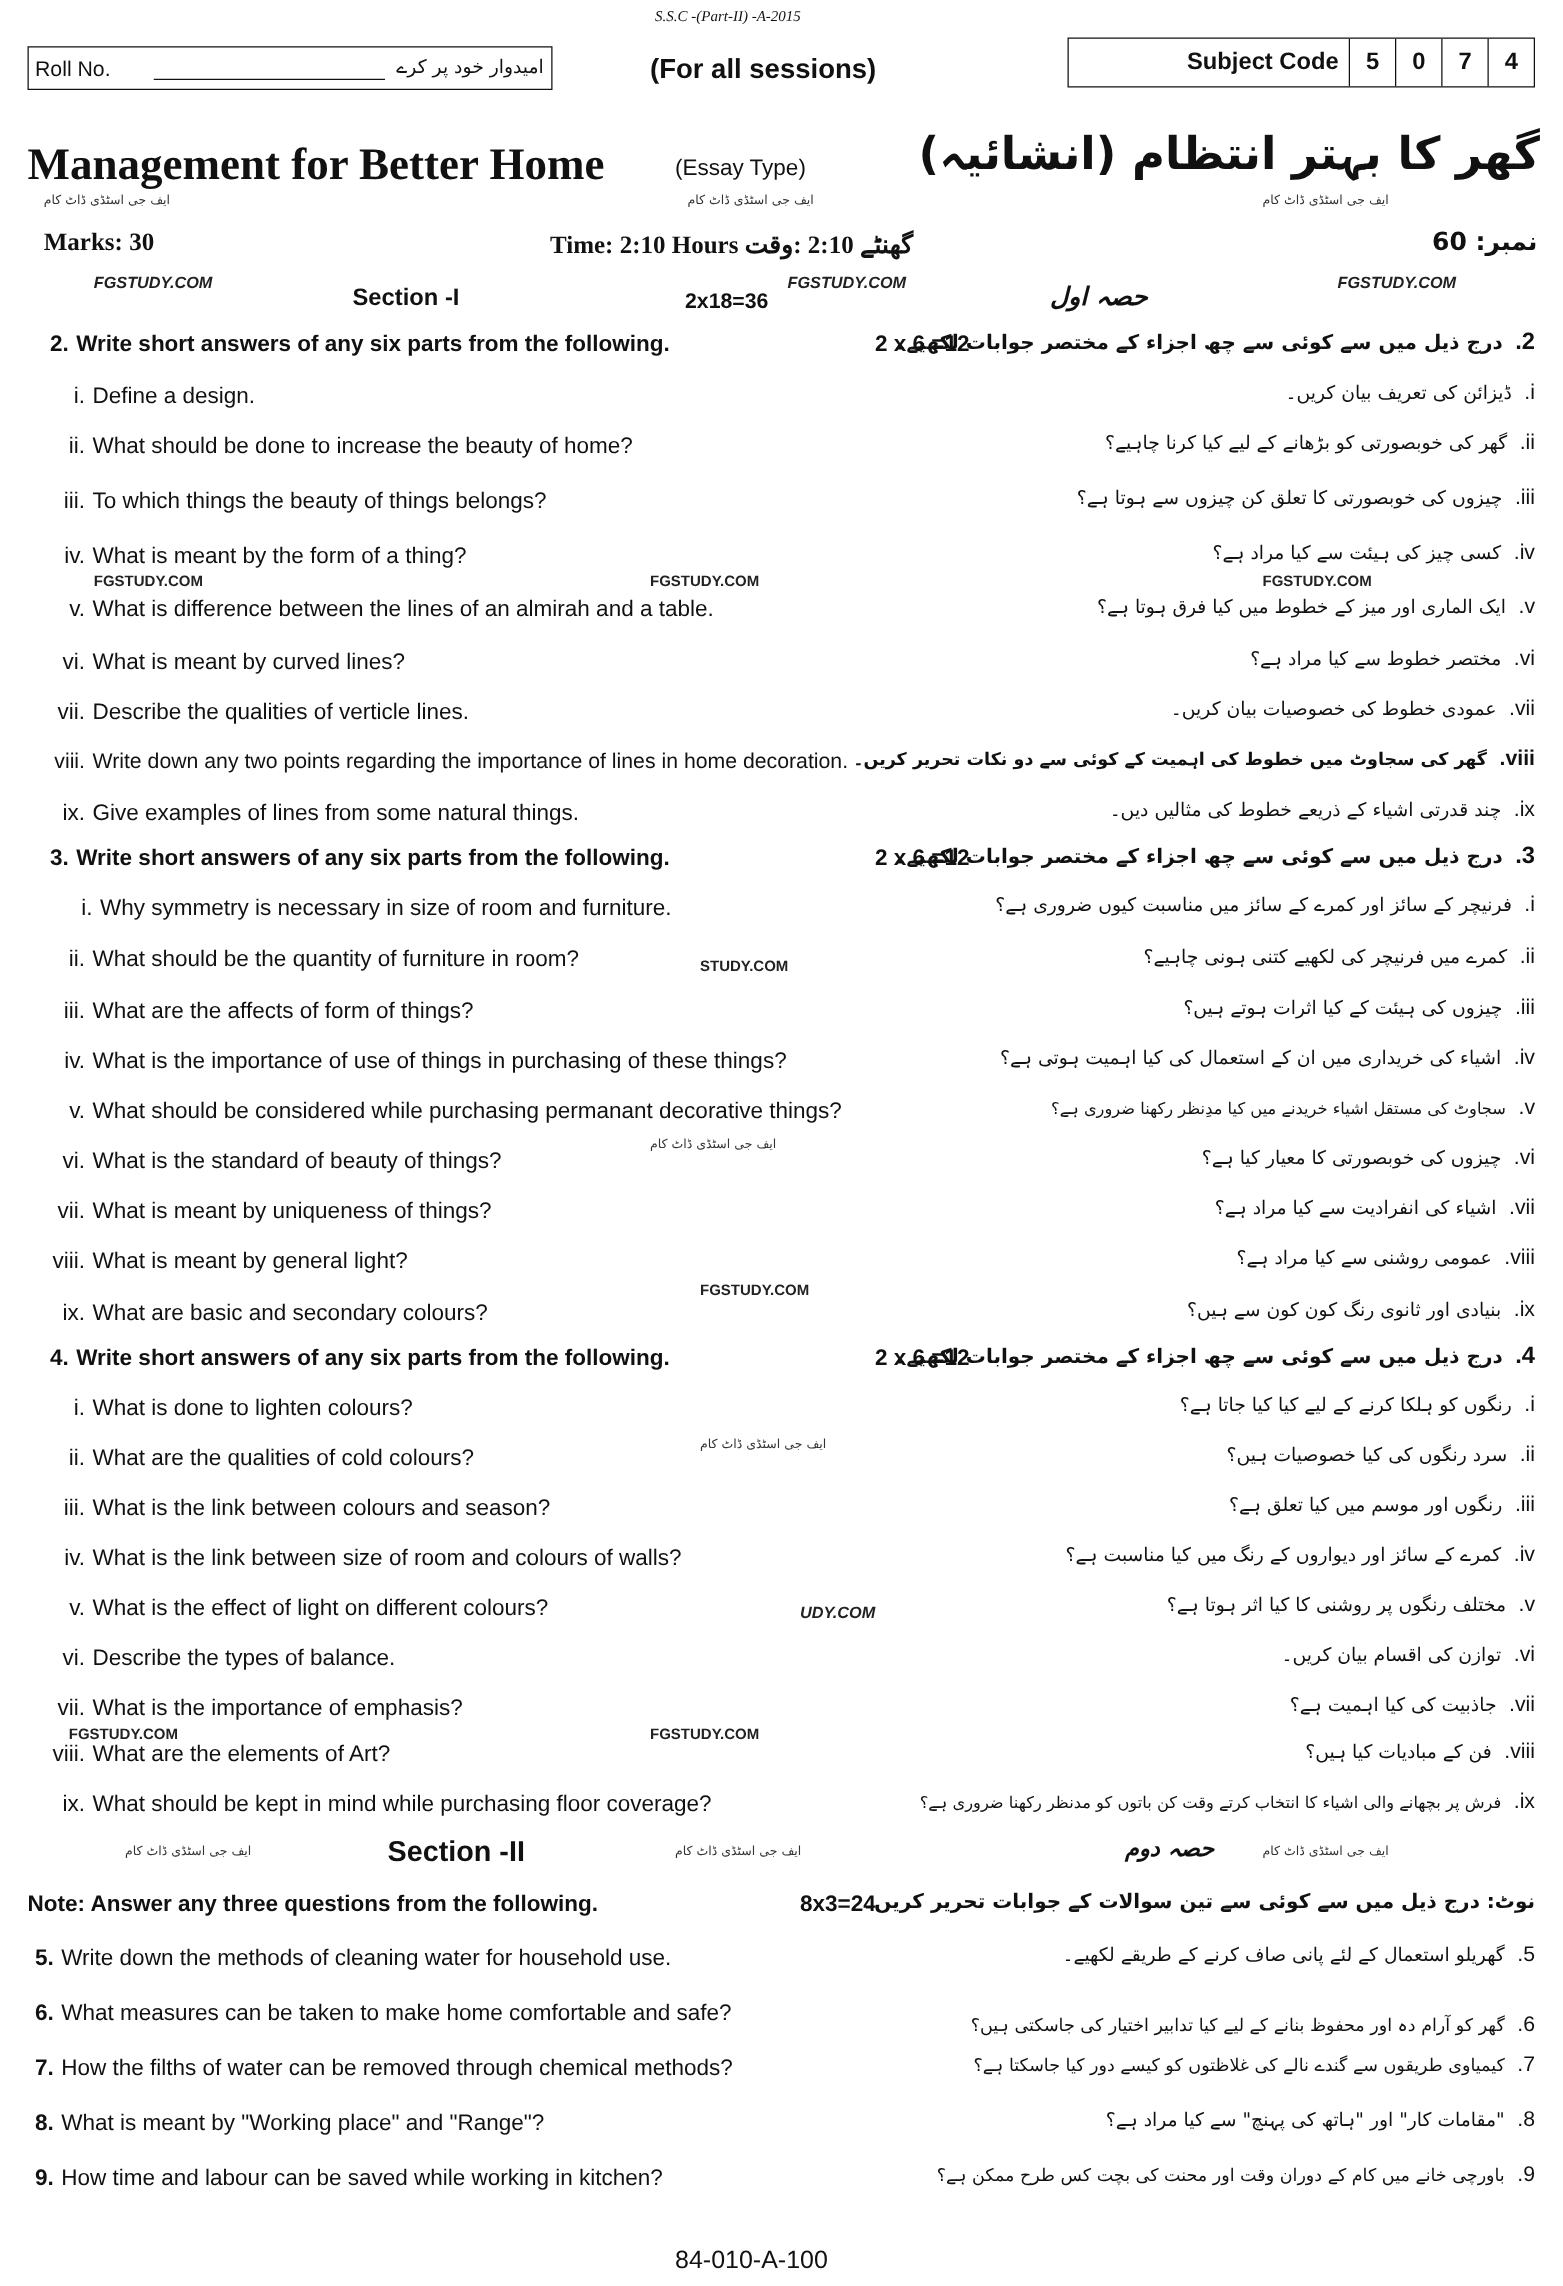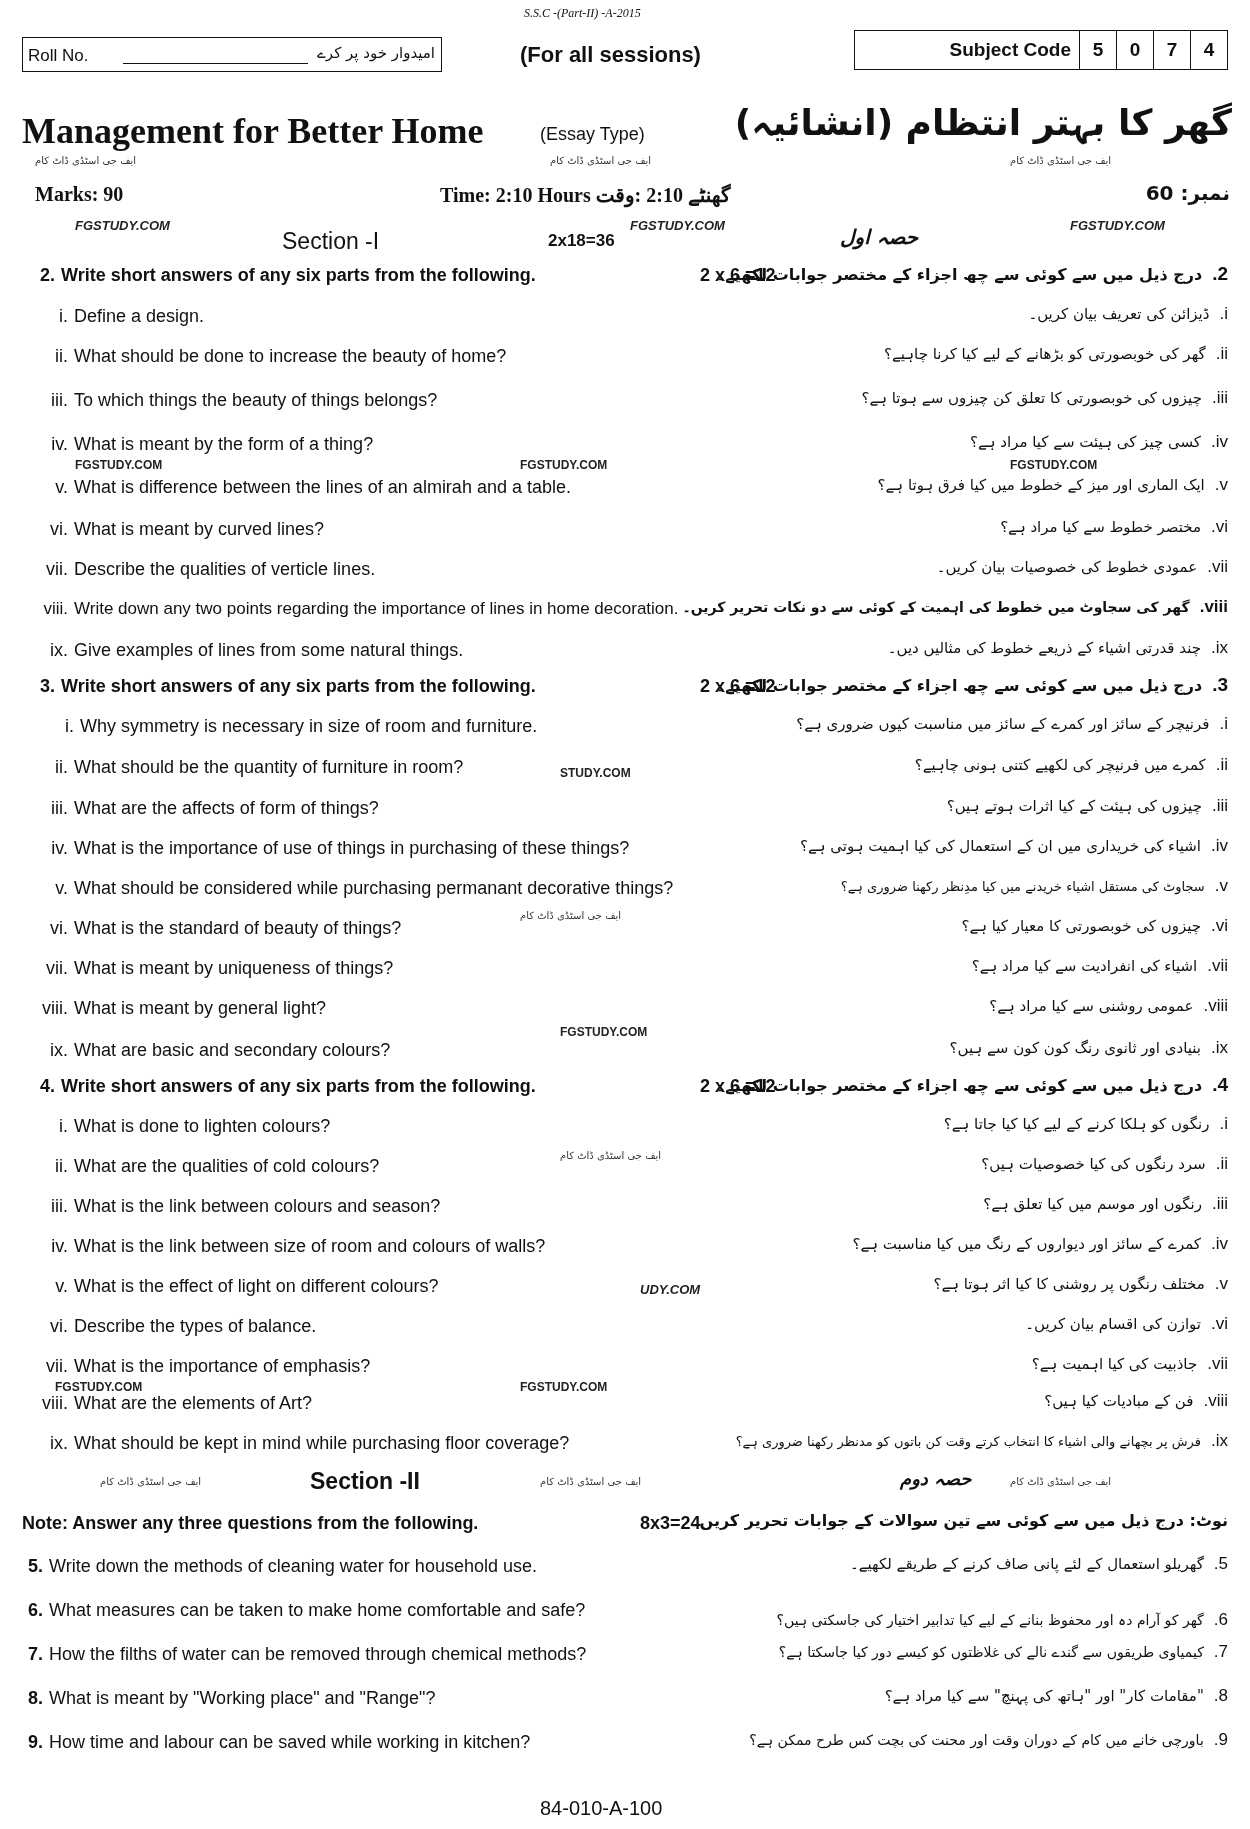--- a/index.html
+++ b/index.html
@@ -24,21 +24,21 @@
   #code-box .digit { width: 36px; text-align: center; font-size: 19px; font-weight: bold; line-height: 37px; border-right: 1.5px solid #111; }
   #code-box .digit:last-child { border-right: none; }
 
   #title-en { left: 22px; top: 110px; font-size: 36px; font-weight: bold; }
   #title-type { left: 540px; top: 124px; font-size: 18px; }
   #title-ur { left: 860px; top: 102px; width: 372px; text-align: right; font-size: 36px; font-weight: bold; }
   #marks { left: 35px; top: 183px; font-size: 20px; font-weight: bold; }
   #time { left: 440px; top: 183px; font-size: 20px; font-weight: bold; }
   #marks-ur { left: 1080px; top: 181px; width: 150px; text-align: right; font-size: 20px; font-weight: bold; }
 
-  #sec1 { left: 282px; top: 228px; font-size: 23px; font-weight: normal; }
+  #sec1 { left: 282px; top: 228px; font-size: 19px; font-weight: bold; }
   #sec1-marks { left: 548px; top: 231px; font-size: 17px; font-weight: bold; }
   #sec1-ur { left: 840px; top: 225px; font-size: 20px; font-weight: bold; font-style: italic; }
 
   .q-en { position: absolute; font-size: 18px; white-space: nowrap; }
   .q-en .num { display: inline-block; text-align: right; margin-right: 6px; }
   .q-en.head { font-weight: bold; }
   .q-ur { position: absolute; right: 22px; font-size: 15px; white-space: nowrap; text-align: right; direction: rtl; font-family: "DejaVu Sans", sans-serif; }
   .q-ur .num { font-family: "Liberation Sans", sans-serif; font-size: 17px; margin-left: 10px; display: inline-block; }
   .q-ur.head { font-weight: bold; font-size: 16px; }
   .q-ur.head .num { font-weight: bold; font-size: 19px; }
@@ -73,21 +73,21 @@
 </div>
 
 <div class="abs serif" id="title-en">Management for Better Home</div>
 <div class="abs" id="title-type">(Essay Type)</div>
 <div class="abs urdu" id="title-ur">گھر کا بہتر انتظام (انشائیہ)</div>
 
 <div class="abs wm-urdu" style="left:35px; top:155px;">ایف جی اسٹڈی ڈاٹ کام</div>
 <div class="abs wm-urdu" style="left:550px; top:155px;">ایف جی اسٹڈی ڈاٹ کام</div>
 <div class="abs wm-urdu" style="left:1010px; top:155px;">ایف جی اسٹڈی ڈاٹ کام</div>
 
-<div class="abs serif" id="marks">Marks: 90</div>
+<div class="abs serif" id="marks">Marks: 30</div>
 <div class="abs serif" id="time">Time: 2:10 Hours گھنٹے 2:10 :وقت</div>
 <div class="abs urdu serif" id="marks-ur">نمبر: 60</div>
 
 <div class="abs wm" style="left:75px; top:218px;">FGSTUDY.COM</div>
 <div class="abs wm" style="left:630px; top:218px;">FGSTUDY.COM</div>
 <div class="abs wm" style="left:1070px; top:218px;">FGSTUDY.COM</div>
 
 <div class="abs" id="sec1">Section -I</div>
 <div class="abs" id="sec1-marks">2x18=36</div>
 <div class="abs urdu" id="sec1-ur">حصہ اول</div>

